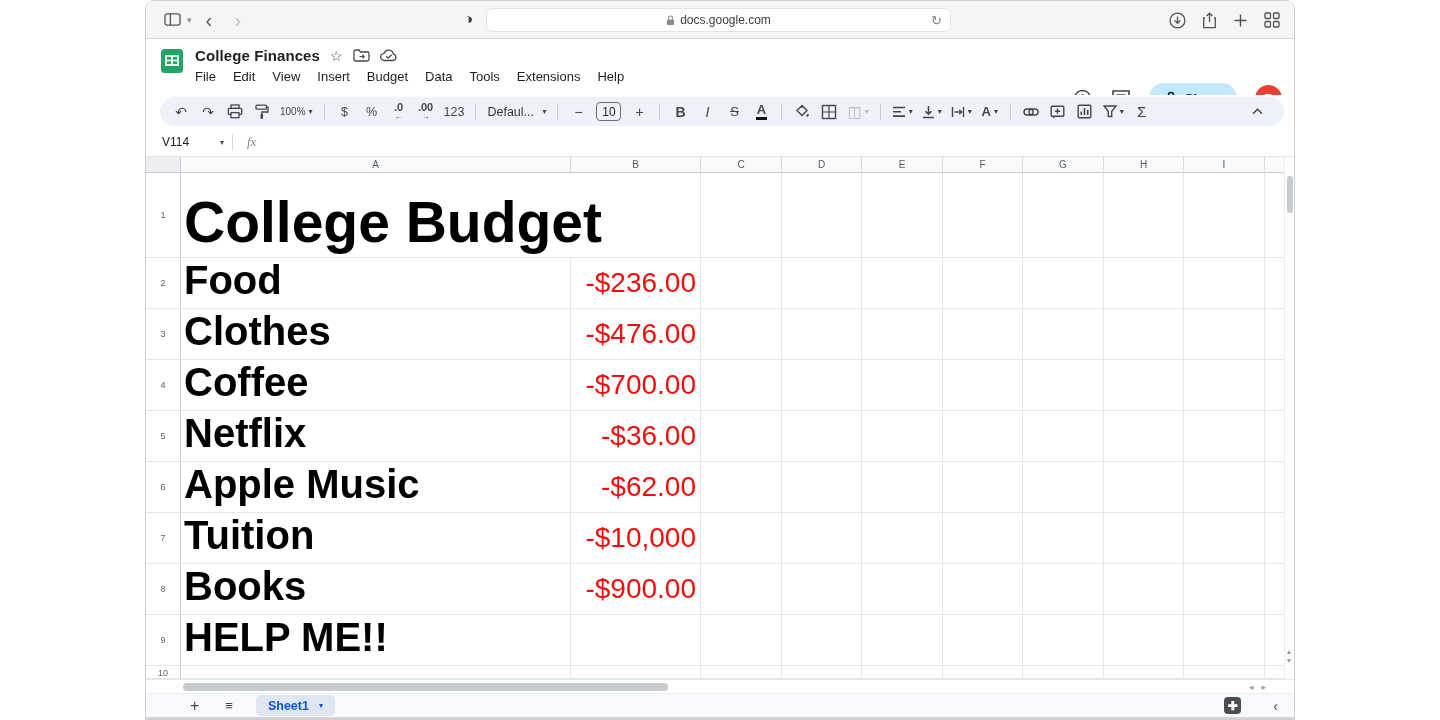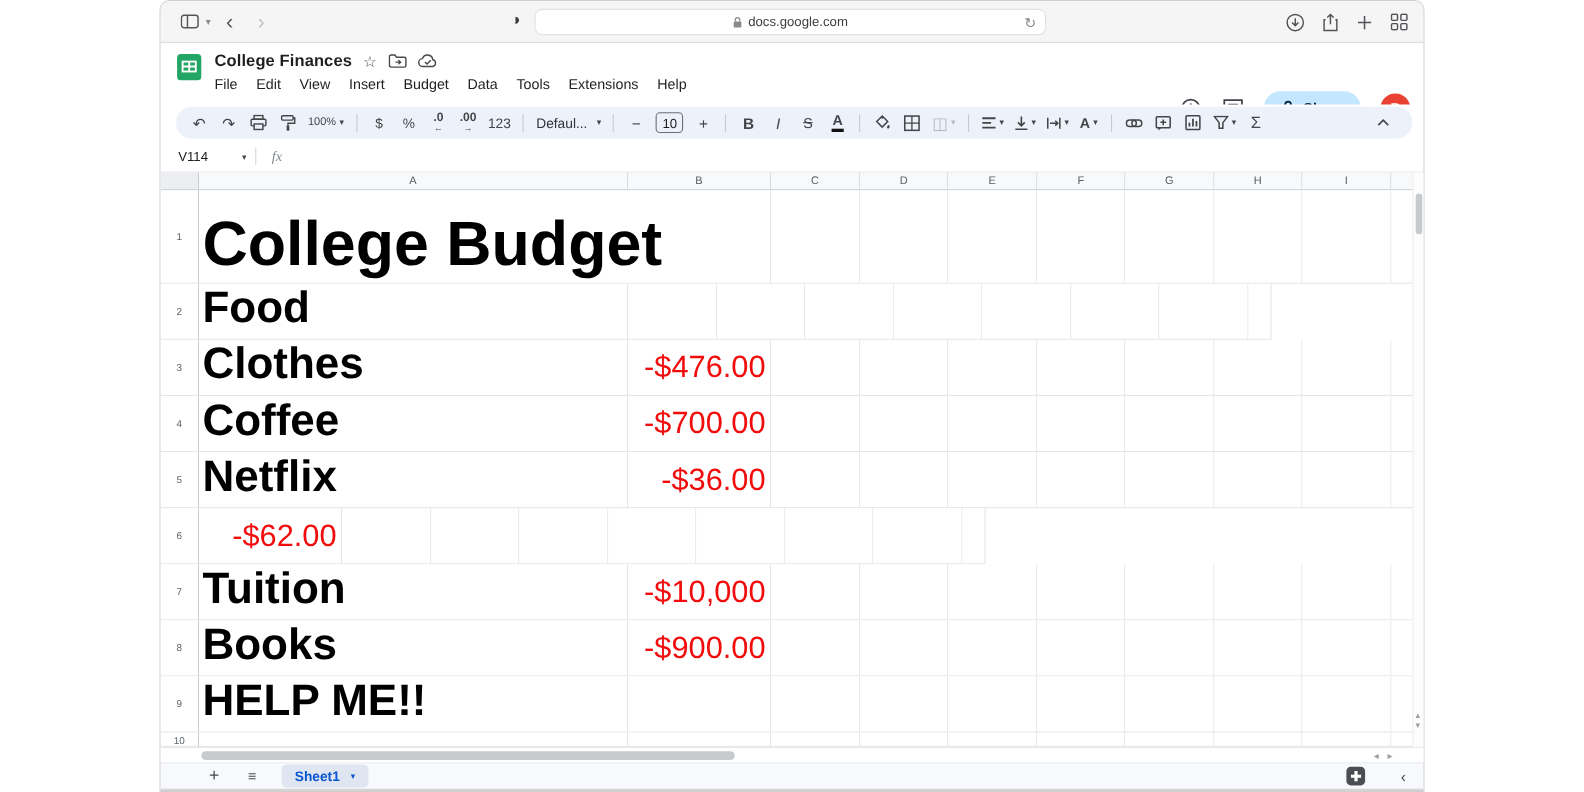--- a/index.html
+++ b/index.html
@@ -382,20 +382,21 @@
           <div class="cell" style="width: 80px;"></div>
           <div class="cell" style="width: 81px;"></div>
           <div class="cell" style="width: 80px;"></div>
           <div class="cell" style="width: 81px;"></div>
           <div class="cell" style="width: 21px;"></div>
         </div>
     </div>
     <div class="row h51">
       <div class="rh">2</div>
       <div class="cell ca fs40">Food</div>
+      <div class="cell cb">-$236.00</div>
       <div class="blanks">
           <div class="cell" style="width: 81px;"></div>
           <div class="cell" style="width: 80px;"></div>
           <div class="cell" style="width: 81px;"></div>
           <div class="cell" style="width: 80px;"></div>
           <div class="cell" style="width: 81px;"></div>
           <div class="cell" style="width: 80px;"></div>
           <div class="cell" style="width: 81px;"></div>
           <div class="cell" style="width: 21px;"></div>
         </div>
@@ -440,20 +441,21 @@
           <div class="cell" style="width: 81px;"></div>
           <div class="cell" style="width: 80px;"></div>
           <div class="cell" style="width: 81px;"></div>
           <div class="cell" style="width: 80px;"></div>
           <div class="cell" style="width: 81px;"></div>
           <div class="cell" style="width: 21px;"></div>
         </div>
     </div>
     <div class="row h51">
       <div class="rh">6</div>
+      <div class="cell ca fs40">Apple Music</div>
       <div class="cell cb">-$62.00</div>
       <div class="blanks">
           <div class="cell" style="width: 81px;"></div>
           <div class="cell" style="width: 80px;"></div>
           <div class="cell" style="width: 81px;"></div>
           <div class="cell" style="width: 80px;"></div>
           <div class="cell" style="width: 81px;"></div>
           <div class="cell" style="width: 80px;"></div>
           <div class="cell" style="width: 81px;"></div>
           <div class="cell" style="width: 21px;"></div>

